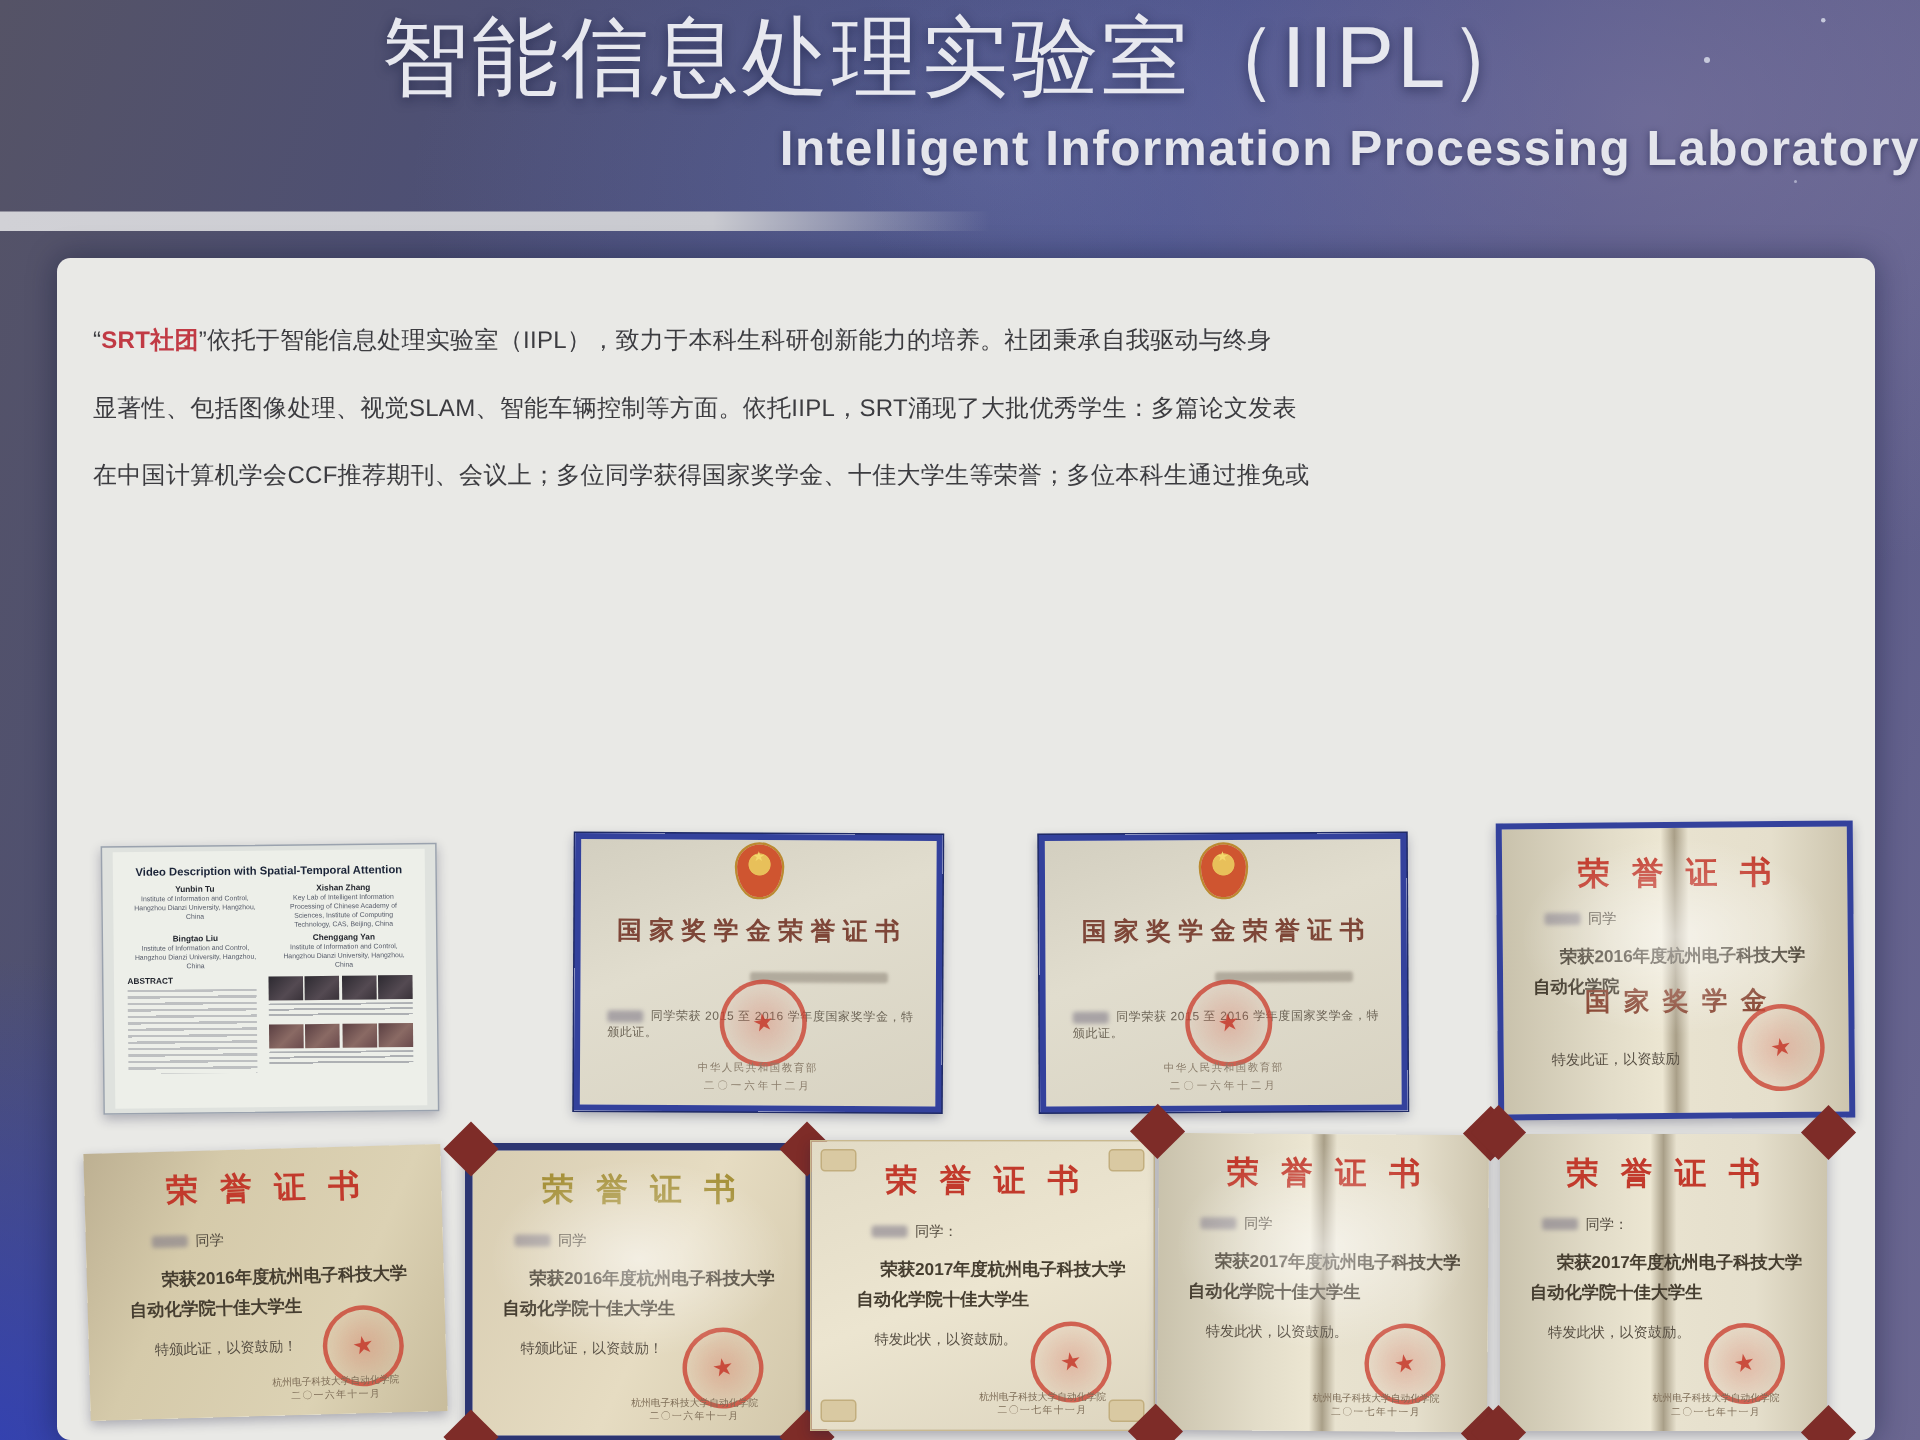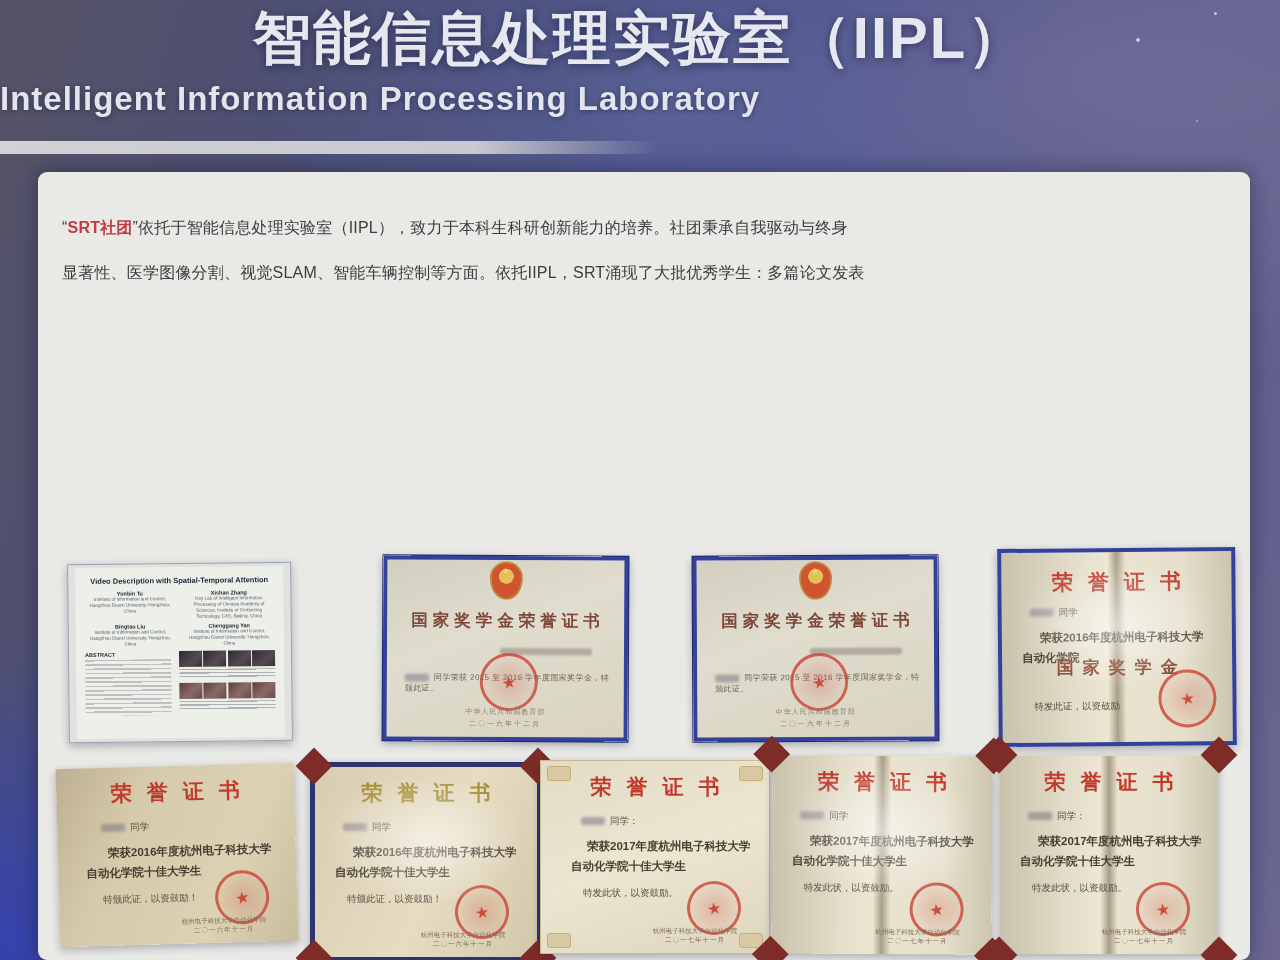--- a/index.html
+++ b/index.html
@@ -19,25 +19,25 @@
   .star.s1{left:1136px;top:38px;width:4px;height:4px;}
   .star.s2{left:1214px;top:12px;width:3px;height:3px;}
   .star.s3{left:322px;top:20px;width:2px;height:2px;opacity:.6;}
   .star.s4{left:1196px;top:120px;width:2px;height:2px;opacity:.6;}
   .board-stripe{
     position:absolute;left:0;top:141px;width:660px;height:13px;
     background:linear-gradient(90deg,#d1d1d6 0%,#c9cad0 72%,rgba(201,202,208,0) 100%);
   }
   .title-cn{
     position:absolute;top:0px;left:0;width:100%;text-align:center;
-    font-size:58px;font-weight:bold;color:#e7e8ef;letter-spacing:2px;
+    font-size:58px;font-weight:normal;color:#e7e8ef;letter-spacing:2px;
     text-shadow:0 2px 8px rgba(15,20,55,.55);
   }
   .title-en{
-    position:absolute;top:80px;left:0;width:100%;text-align:left;
+    position:absolute;top:80px;left:0;width:100%;text-align:right;
     font-size:33px;font-weight:bold;color:#e4e5ec;letter-spacing:1px;
     text-shadow:0 1px 5px rgba(15,20,55,.5);
   }
   .panel{
     position:absolute;left:38px;top:172px;width:1212px;height:788px;
     background:#e9e9e6;border-radius:9px;
     box-shadow:0 0 20px rgba(8,12,40,.4);
   }
   .intro{position:absolute;left:62px;top:205px;width:1172px;color:#3c3c40;}
   .intro .ln{font-size:16px;line-height:45px;font-weight:500;white-space:nowrap;letter-spacing:.2px;}
@@ -139,21 +139,22 @@
 <div class="star s4"></div>
 <div class="board-stripe"></div>
 
 <div class="title-cn">智能信息处理实验室（IIPL）</div>
 <div class="title-en">Intelligent Information Processing Laboratory</div>
 
 <div class="panel"></div>
 
 <div class="intro">
   <div class="ln"><span>“</span><span class="hl">SRT社团</span><span>”</span><span>依托于智能信息处理实验室（IIPL），致力于本科生科研创新能力的培养。社团秉承自我驱动与终身</span></div>
-  <div class="ln">显著性、医学图像分割、视觉SLAM、智能车辆控制等方面。依托IIPL，SRT涌现了大批优秀学生：多篇论文发表</div>
+  <div class="ln">显著性、包括图像处理、视觉SLAM、智能车辆控制等方面。依托IIPL，SRT涌现了大批优秀学生：多篇论文发表</div>
+  <div class="ln">在中国计算机学会CCF推荐期刊、会议上；多位同学获得国家奖学金、十佳大学生等荣誉；多位本科生通过推免或</div>
 </div>
 
 <div class="photo paper">
   <div class="paper-inner">
     <div class="p-title">Video Description with Spatial-Temporal Attention</div>
     <div class="p-authors">
       <div class="p-auth">
         <div class="nm">Yunbin Tu</div>
         <div class="af">Institute of Information and Control, Hangzhou Dianzi University, Hangzhou, China</div>
       </div>

